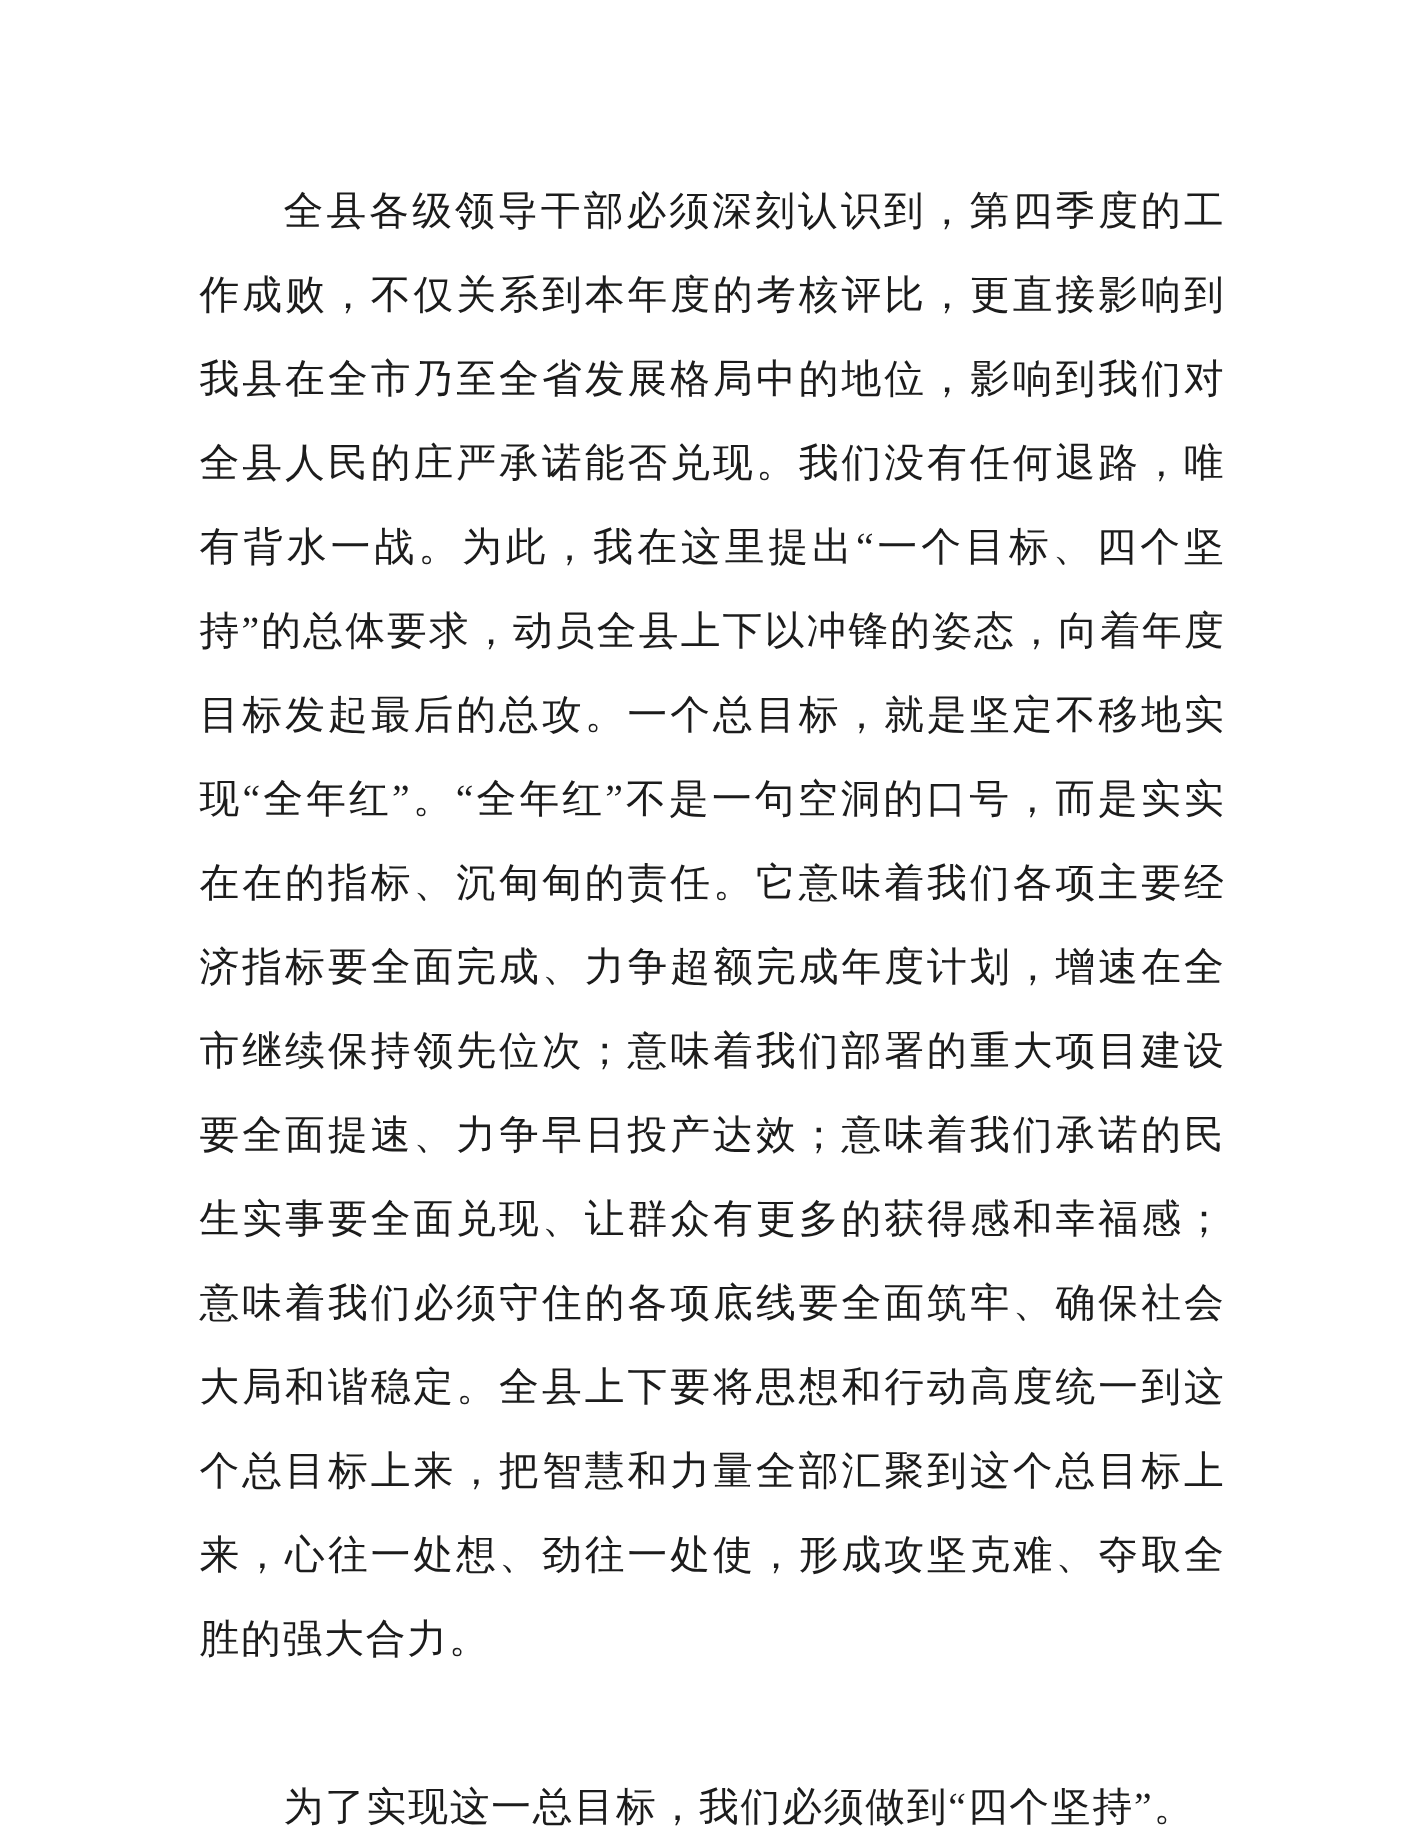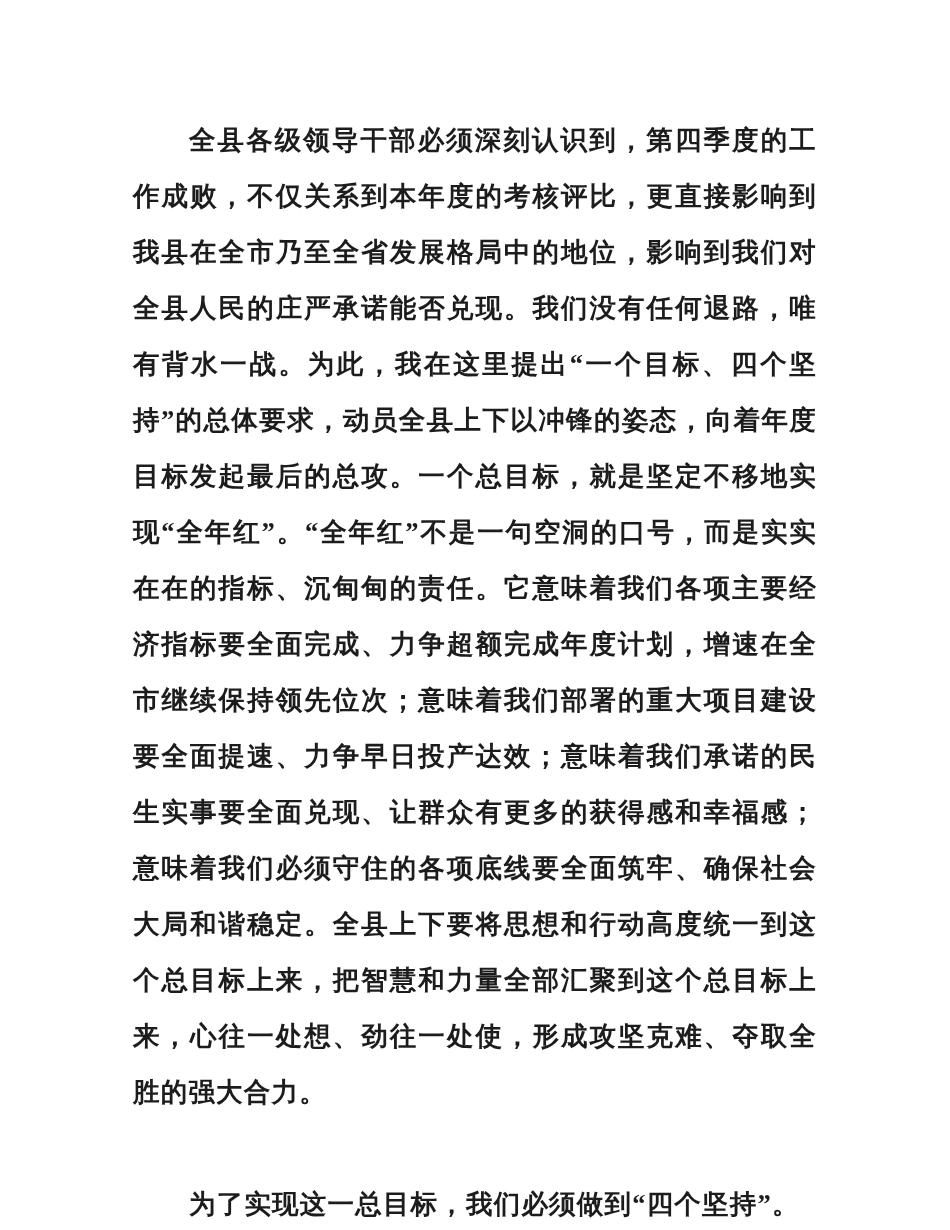--- a/index.html
+++ b/index.html
@@ -35,21 +35,20 @@
     font-family: "Liberation Serif", "DejaVu Serif", serif;
     font-size: 26.5px;
     line-height: 56px;
     letter-spacing: 1.2px;
     text-align: justify;
     text-justify: inter-character;
     text-align-last: left;
     color: #1c1c1c;
     margin: 0;
     word-break: break-all;
-    font-weight: bold;
   }
 
   .para.indent {
     text-indent: 56px;
   }
 
   .spacer-line {
     height: 56px;
   }
 </style>

